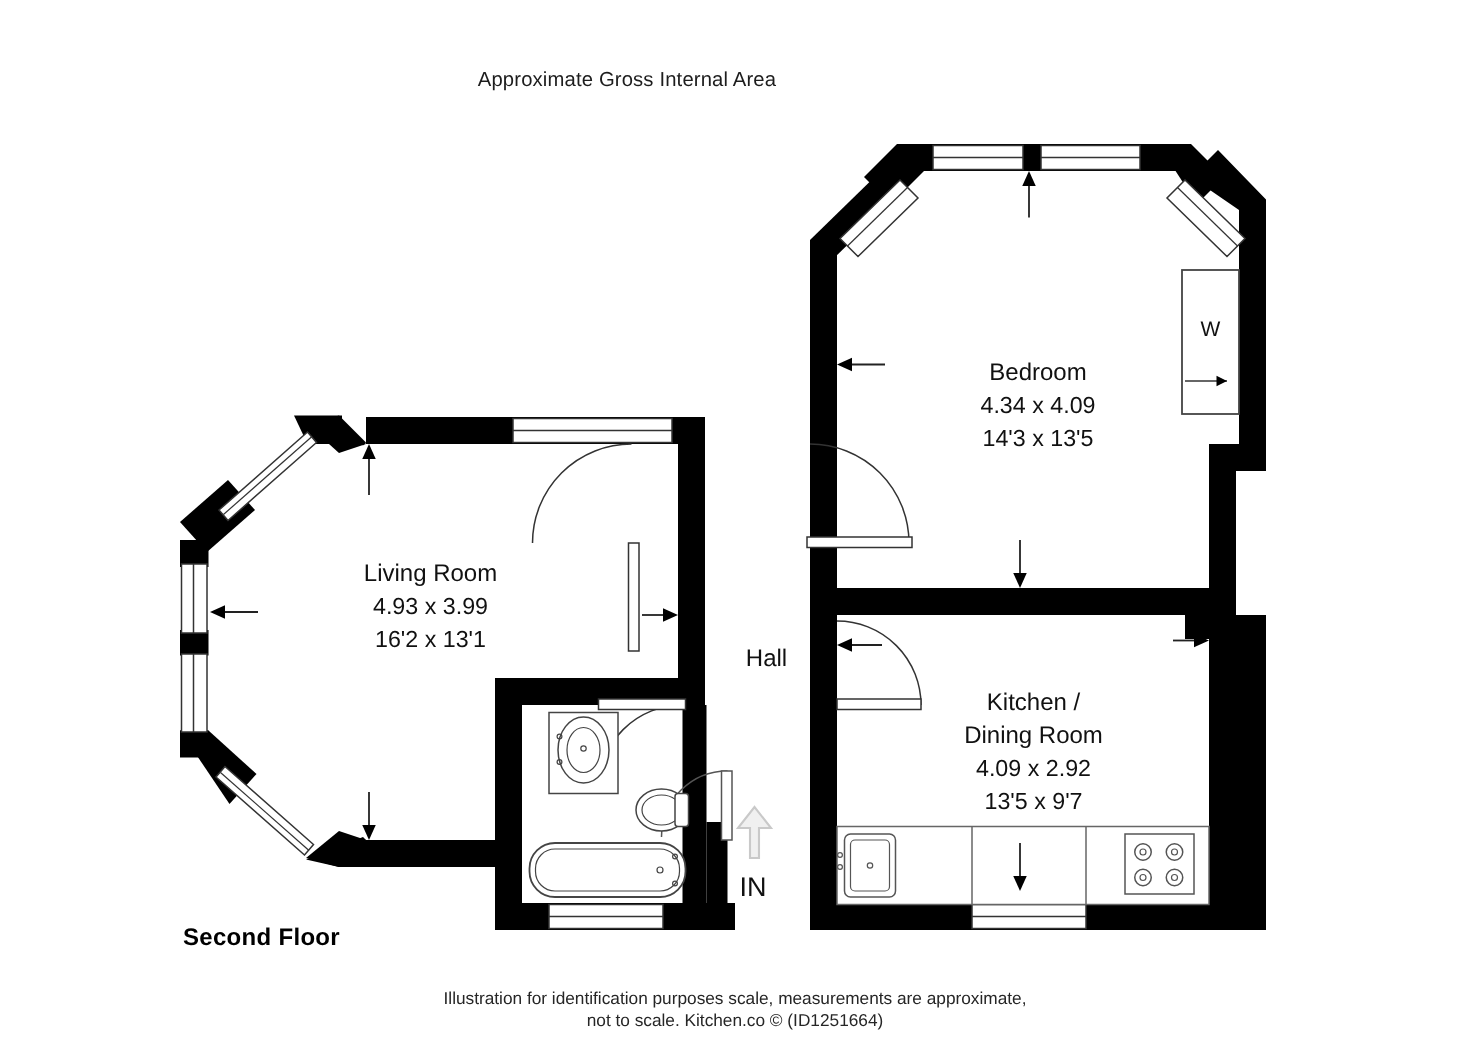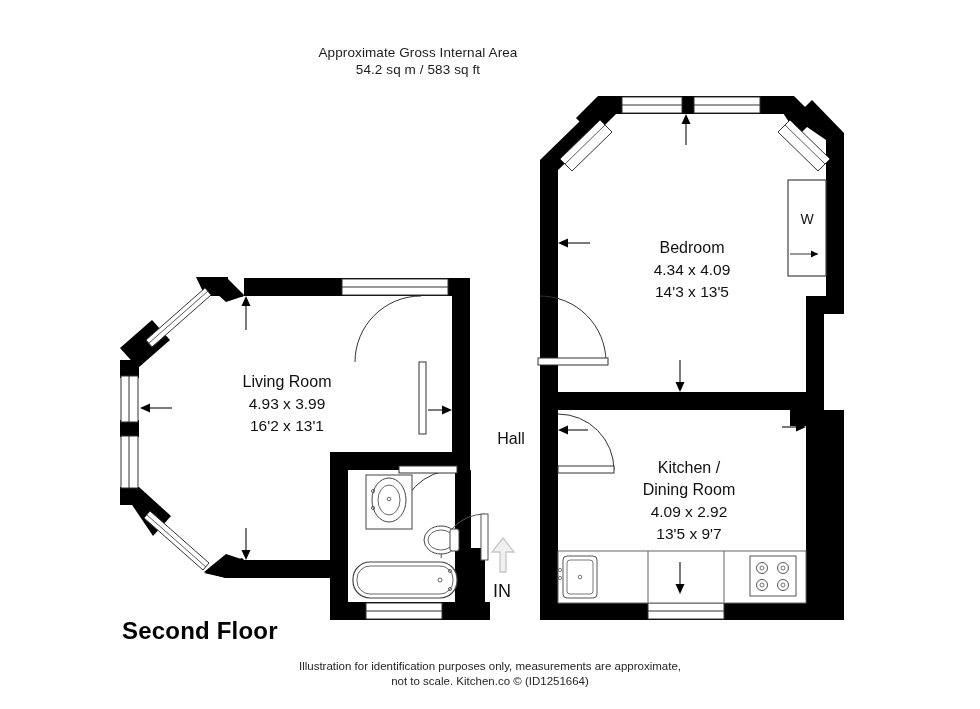--- a/index.html
+++ b/index.html
@@ -40,21 +40,21 @@
     width: 980px;
     text-align: center;
     font-size: 11.5px;
     line-height: 15px;
     color: #262626;
   }
   .floor-title {
     position: absolute;
     left: 122px;
     top: 617px;
-    font-size: 24px;
+    font-size: 16px;
     font-weight: bold;
     letter-spacing: 0.2px;
     color: #000;
   }
   svg.plan {
     position: absolute;
     left: 0;
     top: 0;
   }
   .rmlabel {
@@ -83,21 +83,20 @@
     text-anchor: middle;
   }
 </style>
 </head>
 <body>
 
 <div id="root">
 
   <div class="hdr">
     <div>Approximate Gross Internal Area</div>
-    <div>54.2 sq m / 583 sq ft</div>
   </div>
 
   <svg class="plan" width="980" height="709" viewBox="0 0 980 709">
 
     <g fill="#000000">
 
       <path d="M 226,278 L 452,278 L 452,296 L 244,296 L 244,278 Z"></path>
 
       <path d="M 206,284 L 226,278 L 244,296 L 226,302 Z"></path>
       <path d="M 204,283 L 226,277 L 244,295 L 242,297 L 224,280 Z"></path>
@@ -361,17 +360,17 @@
 
       <text class="hall-label" x="511" y="444">Hall</text>
 
       <text class="in-label" x="502" y="597">IN</text>
     </g>
   </svg>
 
   <div class="floor-title">Second Floor</div>
 
   <div class="ftr">
-    <div>Illustration for identification purposes only, measurements are approximate,</div>
+    <div>Illustration for identification purposes scale, measurements are approximate,</div>
     <div>not to scale. Kitchen.co © (ID1251664)</div>
   </div>
 
 </div>
 
 </body></html>

